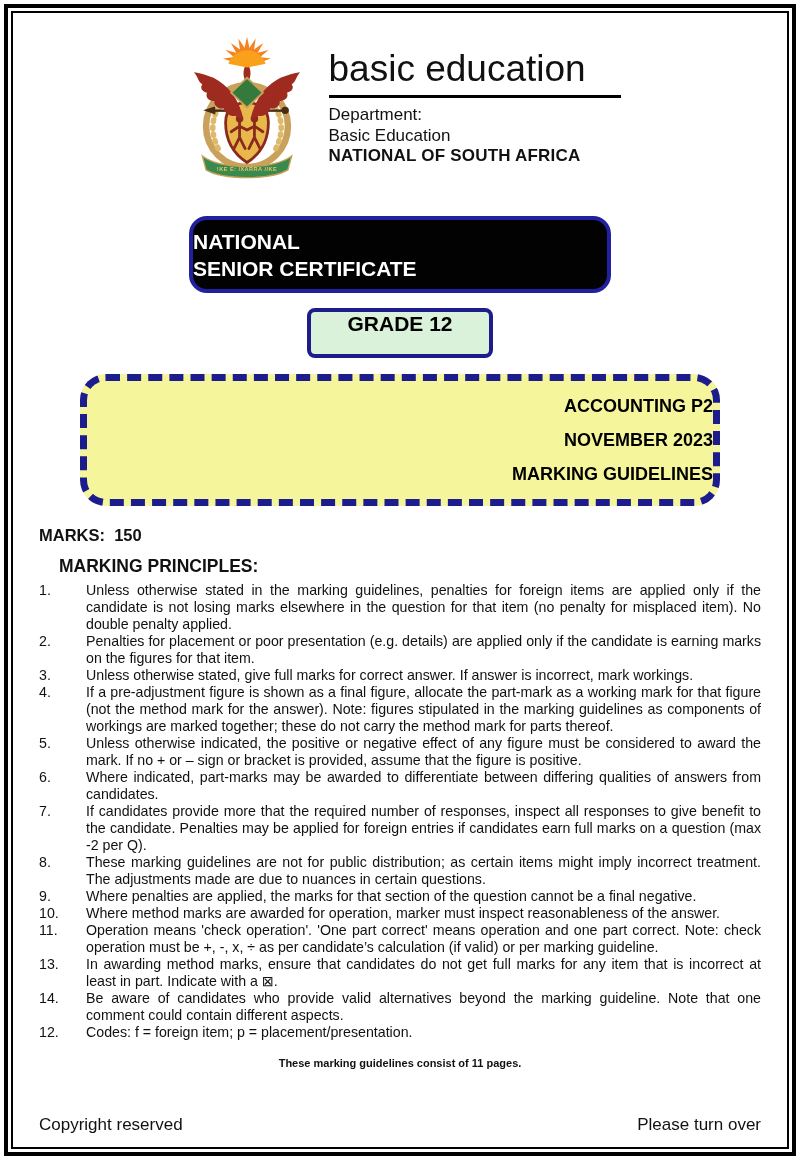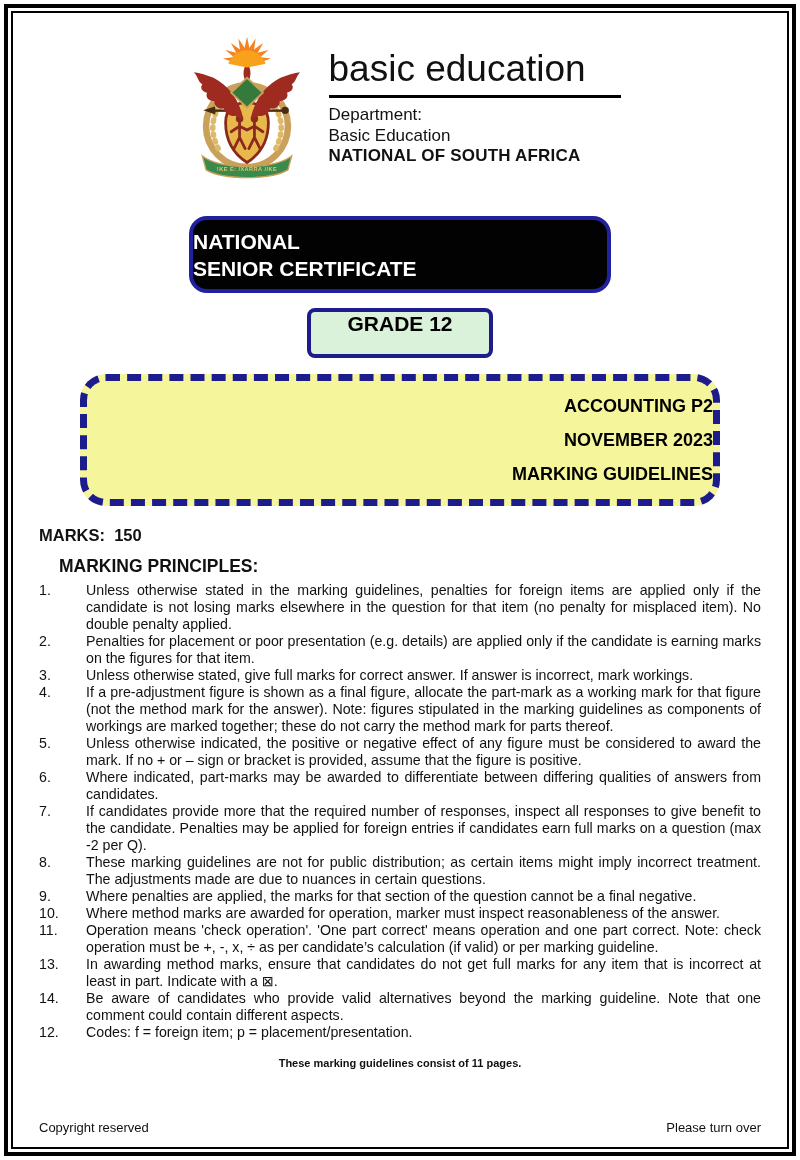--- a/index.html
+++ b/index.html
@@ -77,21 +77,21 @@
   .p-text { flex: 1; text-align: justify; }
 
   .pages-note {
     margin-top: 16px; text-align: center;
     font-weight: bold; font-size: 11px;
   }
 
   .footer-row {
     position: absolute; left: 26px; right: 26px; bottom: 12px;
     display: flex; justify-content: space-between;
-    font-size: 13px;
+    font-size: 17px;
   }
 </style>
 </head>
 <body>
 
 <div class="page">
   <div class="page-inner">
 
     <div class="header">
       <svg class="coa" width="134" height="147" viewBox="0 0 140 158" aria-hidden="true">

